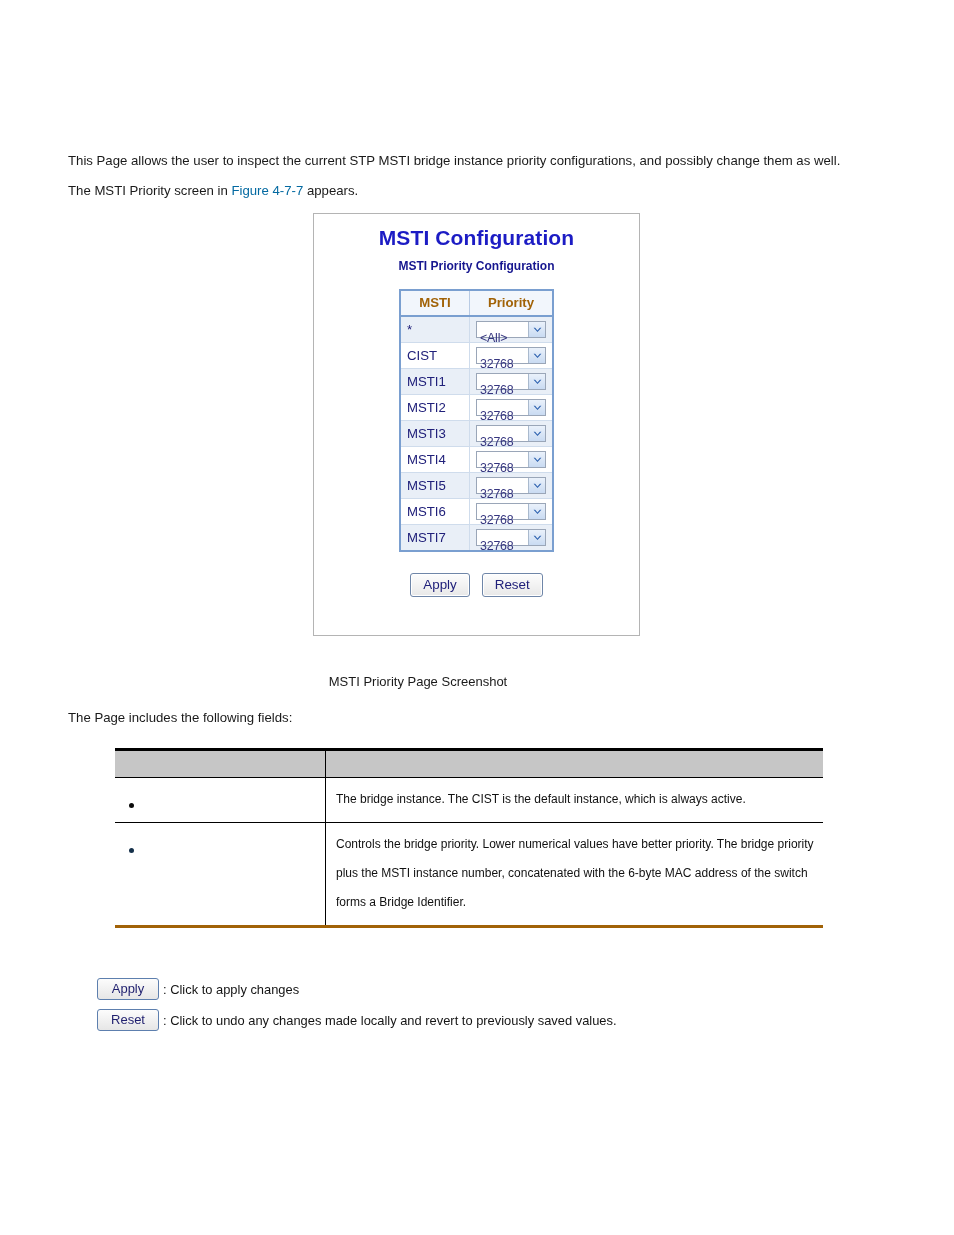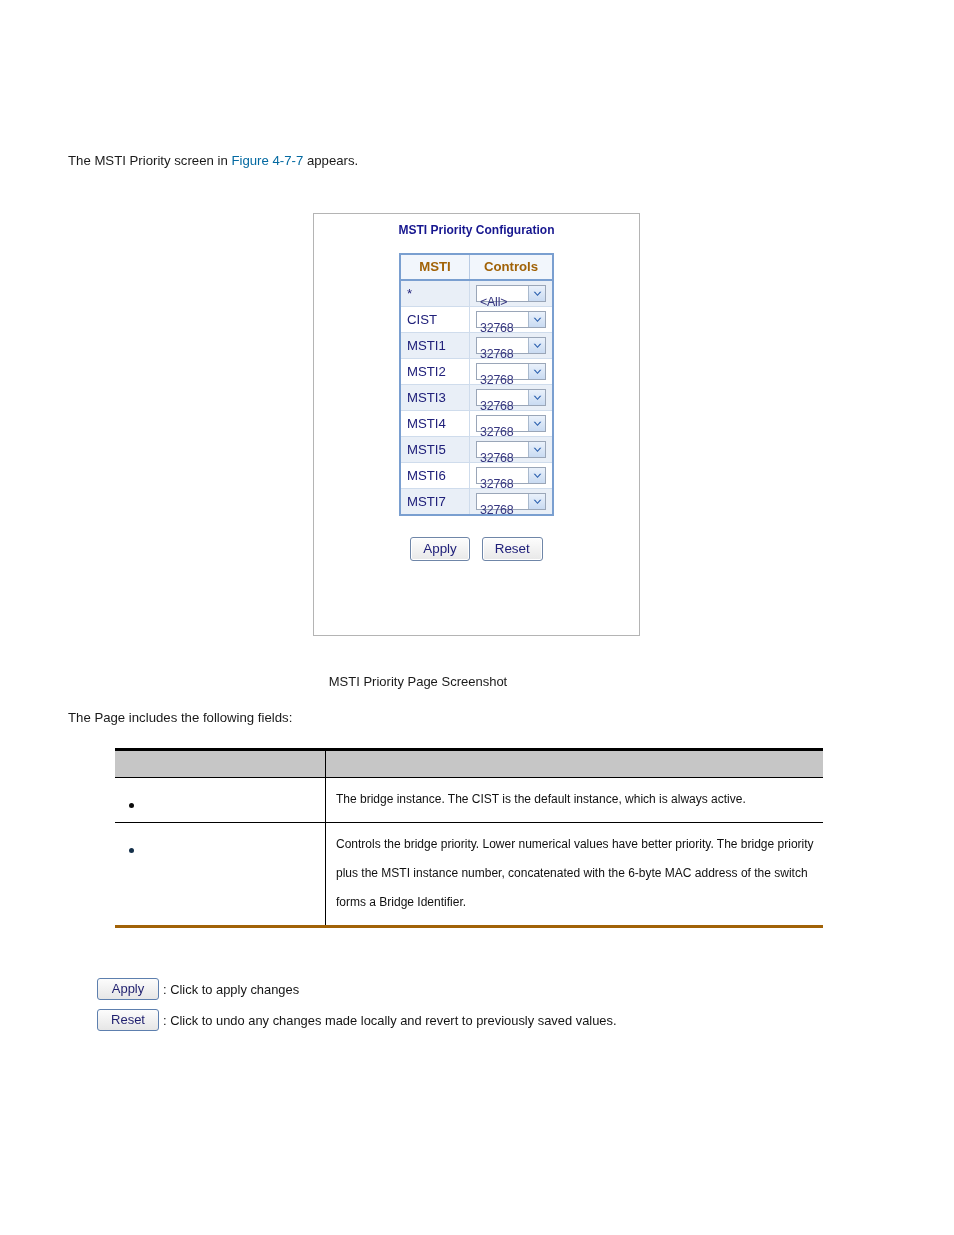--- a/index.html
+++ b/index.html
@@ -266,32 +266,34 @@
     font-size: 13px;
     color: #1a1a1a;
   }
 </style>
 </head>
 <body>
 
 <div class="page">
 
   <div class="intro">
+    <p>This Page allows the user to inspect the current STP MSTI bridge instance priority configurations, and possibly change them as well.</p>
     <p><span>The MSTI Priority screen in </span><span class="link">Figure 4-7-7</span><span> appears.</span></p>
   </div>
 
   <div class="figure-box">
+    <div class="fig-title">MSTI Configuration</div>
     <div class="fig-subtitle">MSTI Priority Configuration</div>
 
     <div class="prio-table-wrap">
       <table class="prio">
         <thead>
           <tr>
             <th>MSTI</th>
-            <th>Controls</th>
+            <th>Priority</th>
           </tr>
         </thead>
         <tbody>
           <tr class="alt">
             <td class="star-cell">*</td>
             <td class="prio-cell">
               <span class="sel">
                 <span class="sel-val">&lt;All&gt;</span>
                 <span class="sel-arrow">
                   <svg width="9" height="6" viewBox="0 0 9 6">

